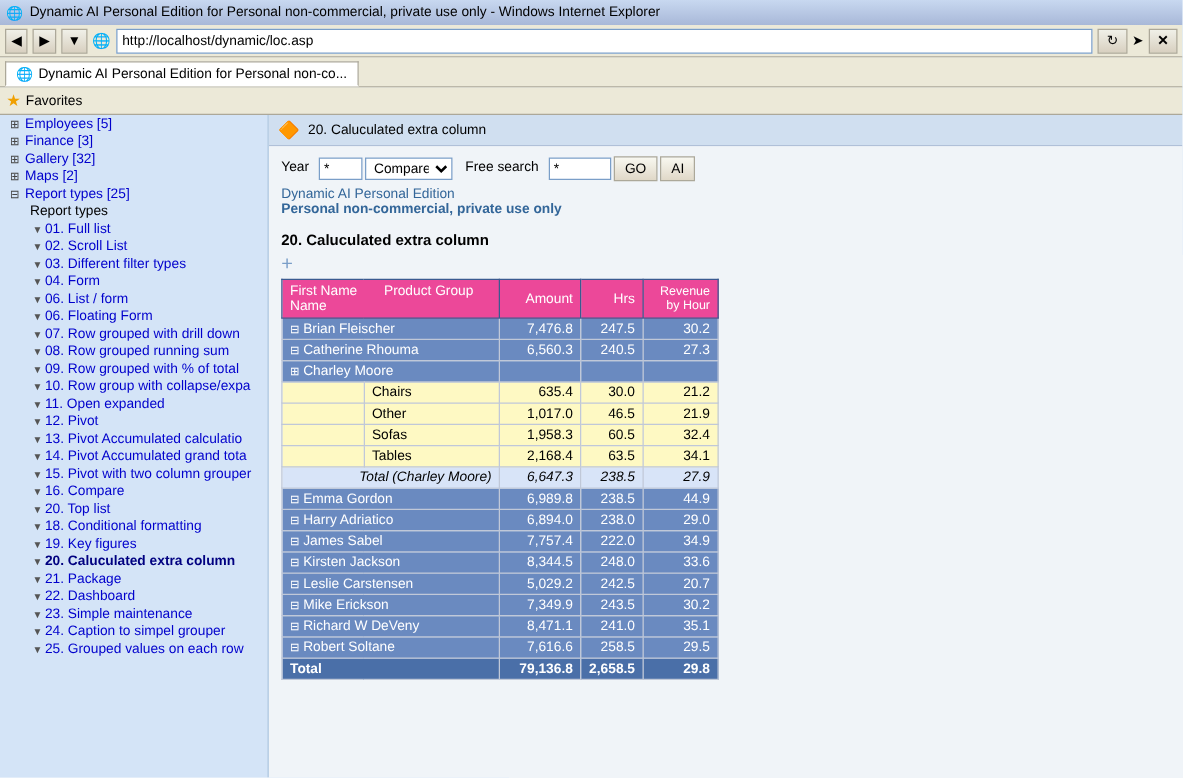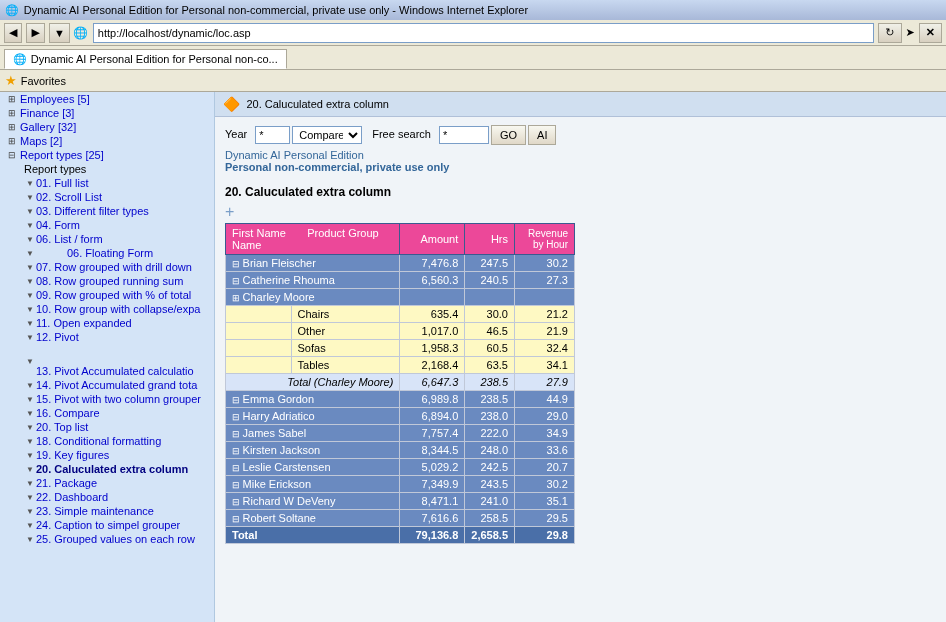--- a/index.html
+++ b/index.html
@@ -344,21 +344,21 @@
             <div class="tree-item">
               <span style="font-size: 8px; color: rgb(85, 85, 85);">▼</span>
               <span style="color: rgb(0, 0, 204);">04. Form</span>
             </div>
             <div class="tree-item">
               <span style="font-size: 8px; color: rgb(85, 85, 85);">▼</span>
               <span style="color: rgb(0, 0, 204);">06. List / form</span>
             </div>
             <div class="tree-item">
               <span style="font-size: 8px; color: rgb(85, 85, 85);">▼</span>
-              <span style="color: rgb(0, 0, 204); margin-left: 31px;">06. Floating Form</span>
+              <span style="color: rgb(0, 0, 204);">06. Floating Form</span>
             </div>
             <div class="tree-item">
               <span style="font-size: 8px; color: rgb(85, 85, 85);">▼</span>
               <span style="color: rgb(0, 0, 204);">07. Row grouped with drill down</span>
             </div>
             <div class="tree-item">
               <span style="font-size: 8px; color: rgb(85, 85, 85);">▼</span>
               <span style="color: rgb(0, 0, 204);">08. Row grouped running sum</span>
             </div>
             <div class="tree-item">
@@ -372,21 +372,21 @@
             <div class="tree-item">
               <span style="font-size: 8px; color: rgb(85, 85, 85);">▼</span>
               <span style="color: rgb(0, 0, 204);">11. Open expanded</span>
             </div>
             <div class="tree-item">
               <span style="font-size: 8px; color: rgb(85, 85, 85);">▼</span>
               <span style="color: rgb(0, 0, 204);">12. Pivot</span>
             </div>
             <div class="tree-item">
               <span style="font-size: 8px; color: rgb(85, 85, 85);">▼</span>
-              <span style="color: rgb(0, 0, 204); margin-top: 20px;">13. Pivot Accumulated calculatio</span>
+              <span style="color: rgb(0, 0, 204);">13. Pivot Accumulated calculatio</span>
             </div>
             <div class="tree-item">
               <span style="font-size: 8px; color: rgb(85, 85, 85);">▼</span>
               <span style="color: rgb(0, 0, 204);">14. Pivot Accumulated grand tota</span>
             </div>
             <div class="tree-item">
               <span style="font-size: 8px; color: rgb(85, 85, 85);">▼</span>
               <span style="color: rgb(0, 0, 204);">15. Pivot with two column grouper</span>
             </div>
             <div class="tree-item">

